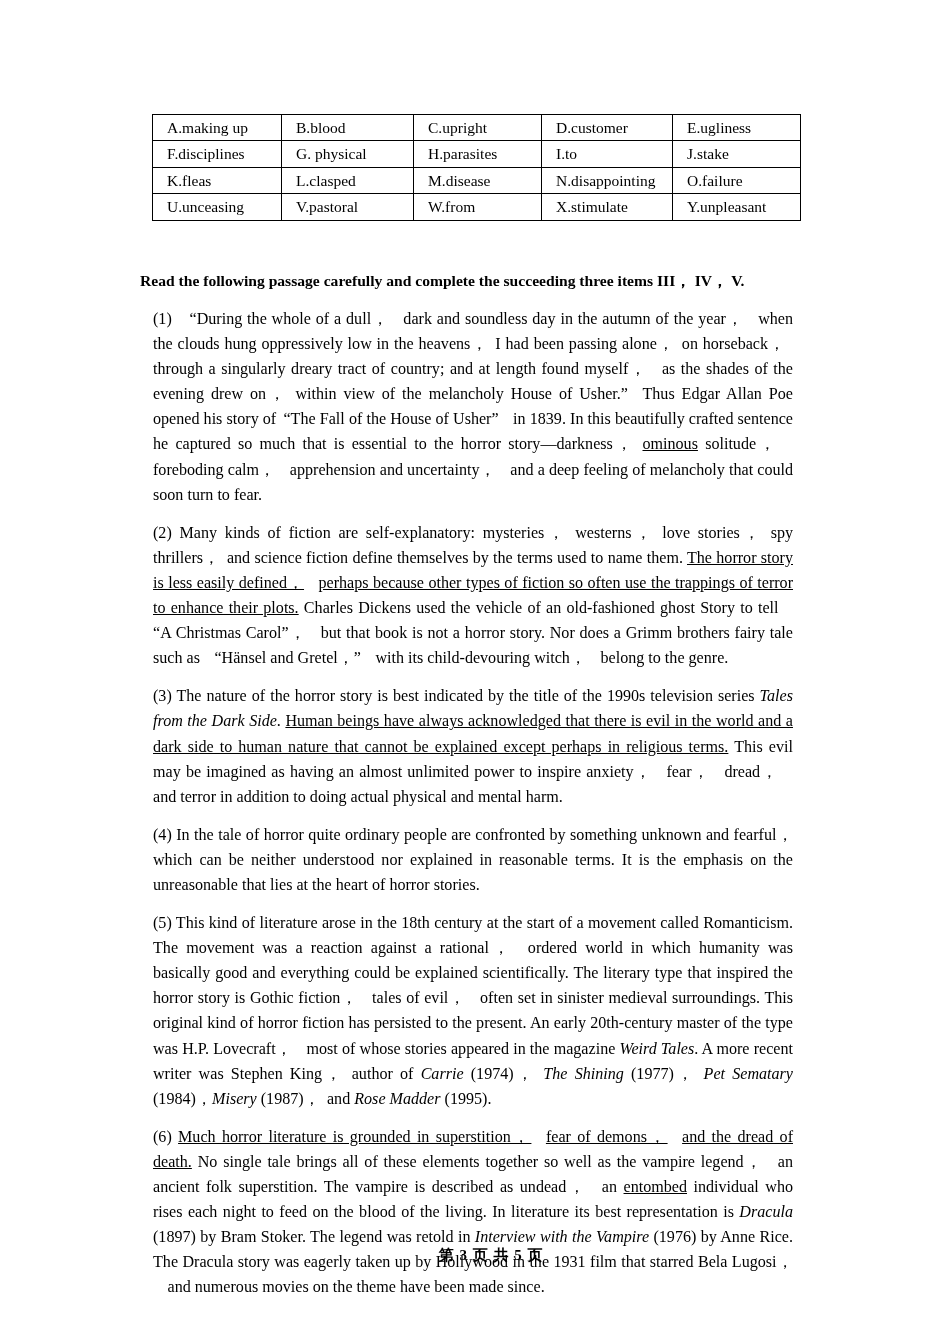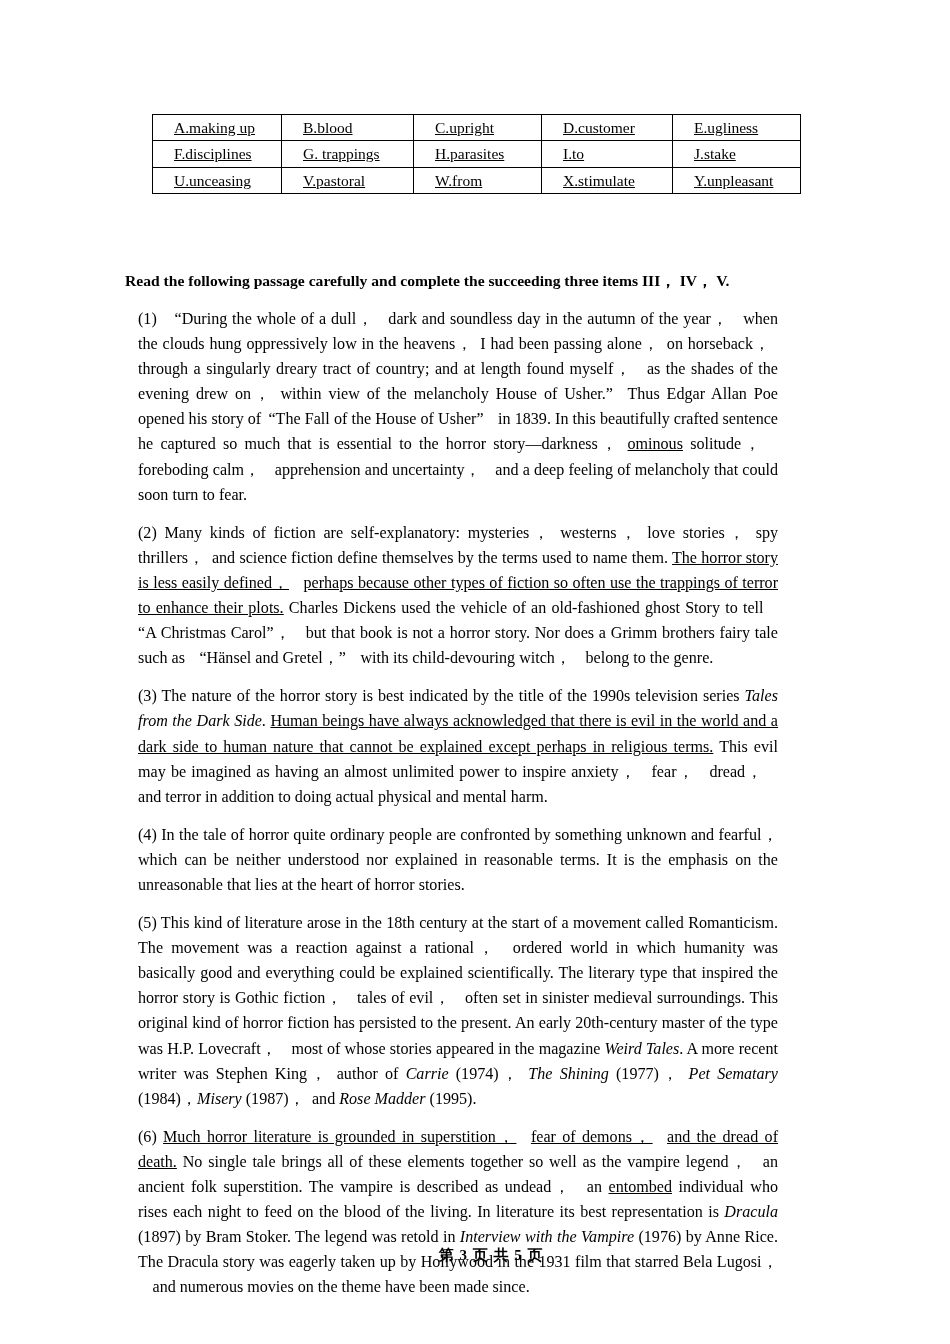--- a/index.html
+++ b/index.html
@@ -30,38 +30,37 @@
     width: 648px;
   }
   table.wordbank {
     border-collapse: collapse;
     width: 648px;
     table-layout: fixed;
   }
   table.wordbank td {
     border: 1px solid #000000;
     height: 25.4px;
-    padding: 0 0 0 21px;
+    padding: 0 0 0 14px;
     font-size: 15.5px;
     line-height: 25.4px;
     vertical-align: middle;
     white-space: nowrap;
     overflow: hidden;
-    text-decoration: underline;
   }
   table.wordbank col.c0 { width: 129px; }
   table.wordbank col.c1 { width: 132px; }
   table.wordbank col.c2 { width: 128px; }
   table.wordbank col.c3 { width: 131px; }
   table.wordbank col.c4 { width: 128px; }
 
   
   .body-block {
     position: absolute;
-    left: 125px;
+    left: 140px;
     top: 268px;
     width: 666px;
   }
   .instruction {
     font-weight: bold;
     font-size: 15.6px;
     line-height: 25px;
     margin: 0 0 0 0;
     text-align: left;
     white-space: nowrap;
@@ -110,24 +109,31 @@
       <tbody>
         <tr>
           <td>A.making up</td>
           <td>B.blood</td>
           <td>C.upright</td>
           <td>D.customer</td>
           <td>E.ugliness</td>
         </tr>
         <tr>
           <td>F.disciplines</td>
-          <td>G. trappings</td>
+          <td>G. physical</td>
           <td>H.parasites</td>
           <td>I.to</td>
           <td>J.stake</td>
+        </tr>
+        <tr>
+          <td>K.fleas</td>
+          <td>L.clasped</td>
+          <td>M.disease</td>
+          <td>N.disappointing</td>
+          <td>O.failure</td>
         </tr>
         <tr>
           <td>U.unceasing</td>
           <td>V.pastoral</td>
           <td>W.from</td>
           <td>X.stimulate</td>
           <td>Y.unpleasant</td>
         </tr>
       </tbody>
     </table>

